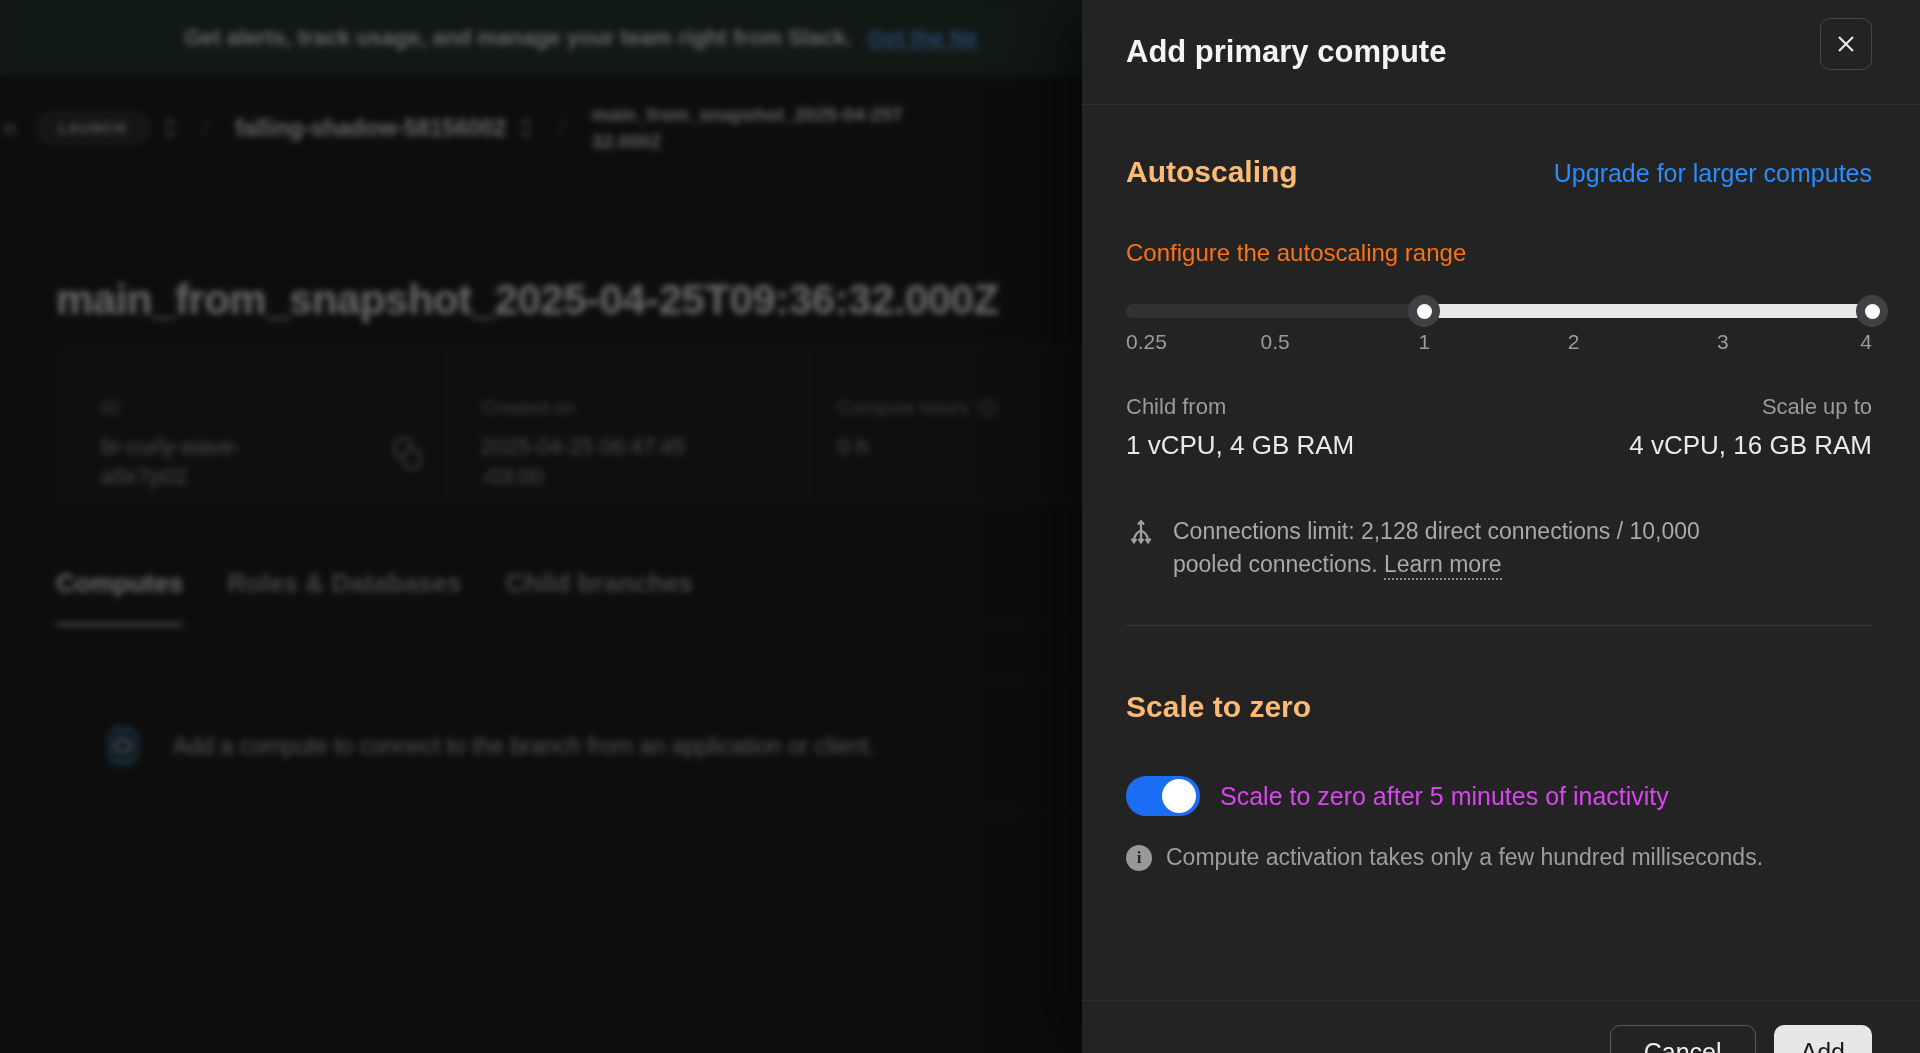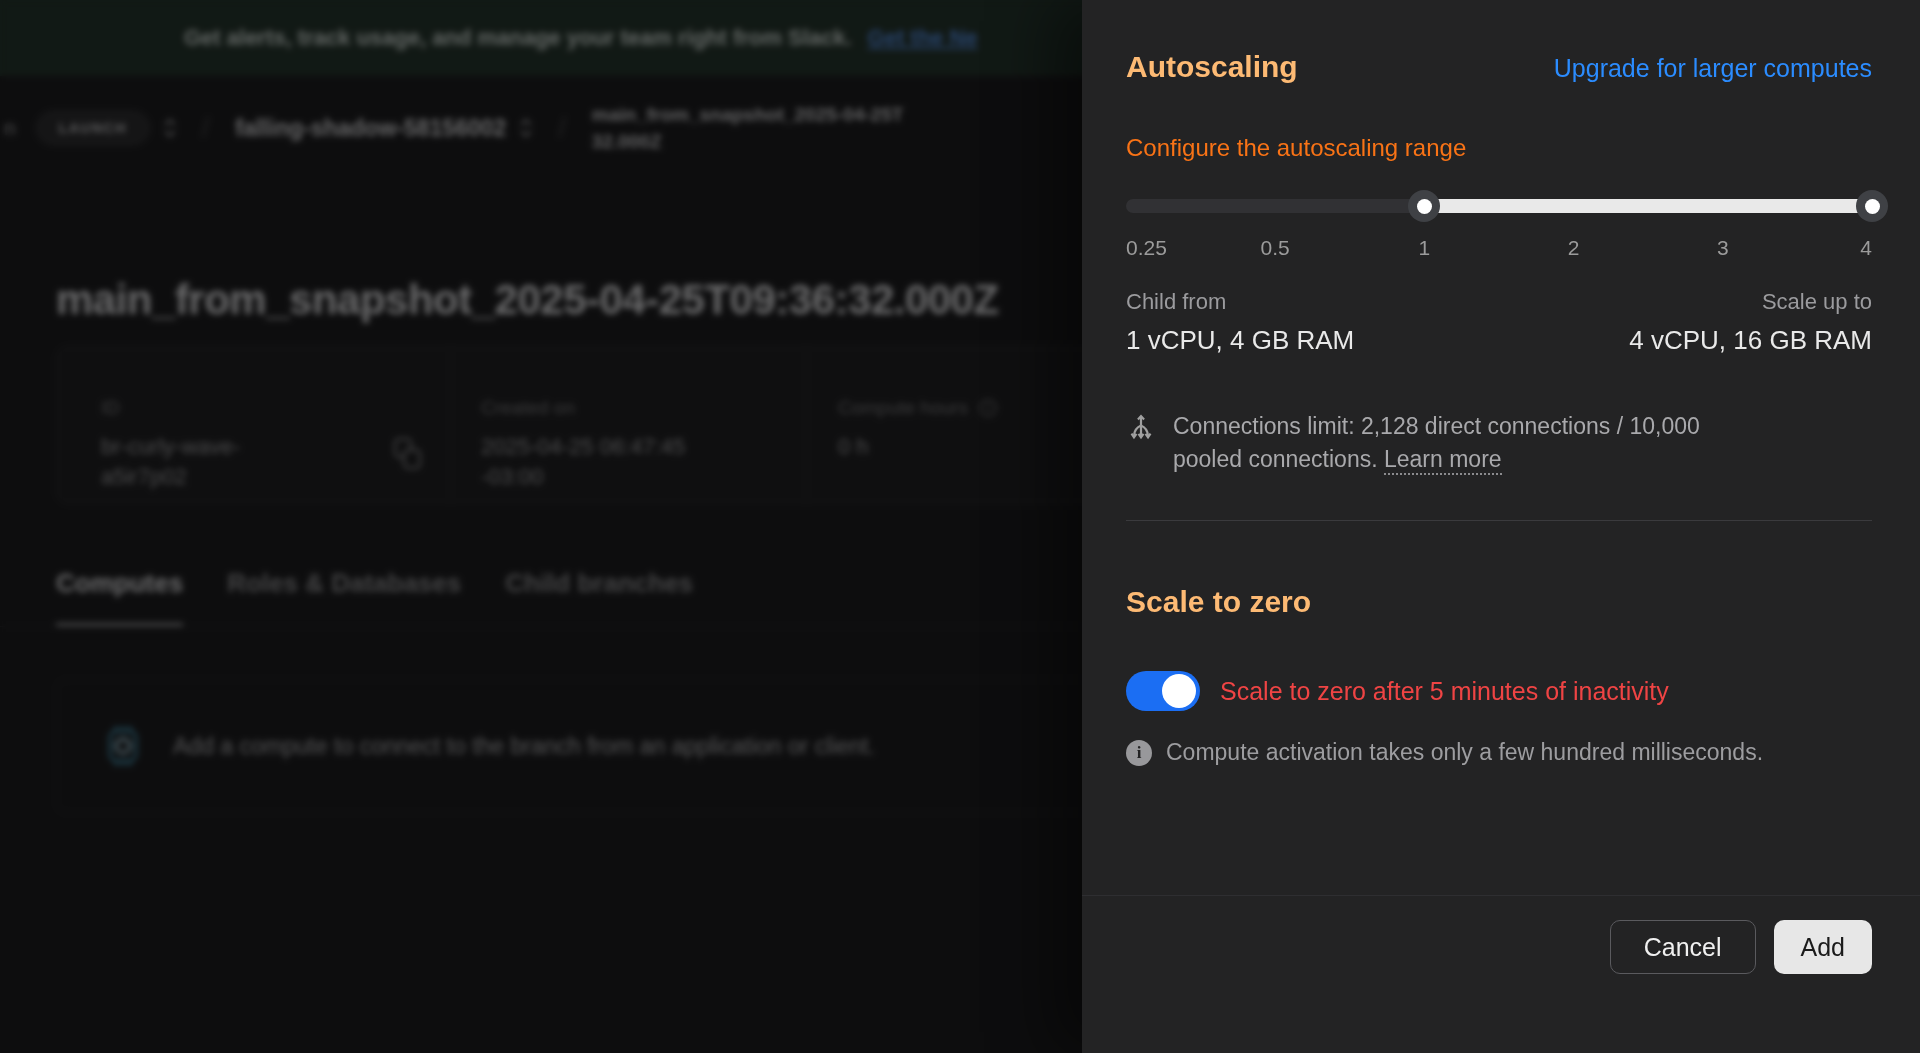--- a/index.html
+++ b/index.html
@@ -65,21 +65,21 @@
   .range-label { margin-top:50px; font-size:24px; color:#f97316; }
 
   .slider { margin-top:28px; position:relative; height:32px; }
   .rail { position:absolute; top:9px; left:0; right:0; height:14px; border-radius:8px; background:#313134; }
   .rail-fill { position:absolute; top:9px; height:14px; border-radius:8px; background:#e9e9e9; }
   .handle { position:absolute; top:16px; width:32px; height:32px; margin:-16px 0 0 -16px;
     border-radius:50%; background:#3f4145; display:flex; align-items:center; justify-content:center;
     cursor:grab; }
   .handle::after { content:""; width:15px; height:15px; border-radius:50%; background:#ffffff; }
   .ticks { position:relative; height:26px; margin-top:3px; font-size:21px; color:#9b9b9b; }
-  .tick { position:absolute; top:11px; transform:translateX(-50%); }
+  .tick { position:absolute; top:0; transform:translateX(-50%); }
   .tick.first { transform:none; }
   .tick.last { transform:translateX(-100%); }
 
   .scale-row { margin-top:38px; display:flex; justify-content:space-between; }
   .scale-col.right { text-align:right; }
   .scale-label { font-size:22px; color:#9b9b9e; }
   .scale-value { margin-top:10px; font-size:26px; color:#e9e9e9; }
 
   .conn-row { margin-top:54px; display:flex; gap:17px; align-items:flex-start; }
   .conn-text { font-size:23px; line-height:33px; color:#a9a9ac; max-width:592px; }
@@ -87,21 +87,21 @@
 
   .divider { margin-top:44px; border-top:1px solid #3a3a3d; }
 
   .h-zero { margin-top:64px; }
   .toggle-row { margin-top:52px; display:flex; align-items:center; gap:20px; }
   .toggle { width:74px; height:40px; border-radius:22px; background:#3a3a3d; position:relative; cursor:pointer; }
   .toggle.on { background:var(--toggle,#1b6ef3); }
   .toggle .knob { position:absolute; top:3px; left:4px; width:34px; height:34px; border-radius:50%;
     background:#ffffff; }
   .toggle.on .knob { left:auto; right:4px; }
-  .toggle-label { font-size:25px; color:#ef4444; }
+  .toggle-label { font-size:25px; color:#d946ef; }
 
   .info-row { margin-top:28px; display:flex; align-items:center; gap:14px; }
   .info-icon { width:26px; height:26px; border-radius:50%; background:#98989b; color:#232324;
     font-size:17px; font-weight:700; font-family:"Liberation Serif",serif; display:flex;
     align-items:center; justify-content:center; flex:none; }
   .info-text { font-size:23px; color:#9d9da0; }
 
   .drawer-footer { position:absolute; left:0; right:0; bottom:0; padding:24px 48px;
     display:flex; justify-content:flex-end; gap:18px; border-top:1px solid #2e2e31; }
   .btn { height:54px; border-radius:10px; font-size:25px; cursor:pointer;
@@ -193,20 +193,29 @@
       <line x1="22" y1="2" x2="22" y2="7" stroke="#3a7e96" stroke-width="3"></line>
       <line x1="29" y1="2" x2="29" y2="7" stroke="#3a7e96" stroke-width="3"></line>
     </svg>
     <span class="empty-text">Add a compute to connect to the branch from an application or client.</span>
   </div>
 </div>
 
 <div class="backdrop"></div>
 
 <aside class="drawer">
+  <div class="drawer-header">
+    <div class="drawer-title">Add primary compute</div>
+    <button class="close-btn">
+      <svg width="22" height="22" viewBox="0 0 22 22">
+        <line x1="4" y1="4" x2="18" y2="18" stroke="#e6e6e6" stroke-width="2.2"></line>
+        <line x1="18" y1="4" x2="4" y2="18" stroke="#e6e6e6" stroke-width="2.2"></line>
+      </svg>
+    </button>
+  </div>
 
   <div class="drawer-body">
 
     <div class="section-head">
       <div class="h-section">Autoscaling</div>
       <span class="upgrade-link">Upgrade for larger computes</span>
     </div>
 
     <div class="range-label">Configure the autoscaling range</div>
 

